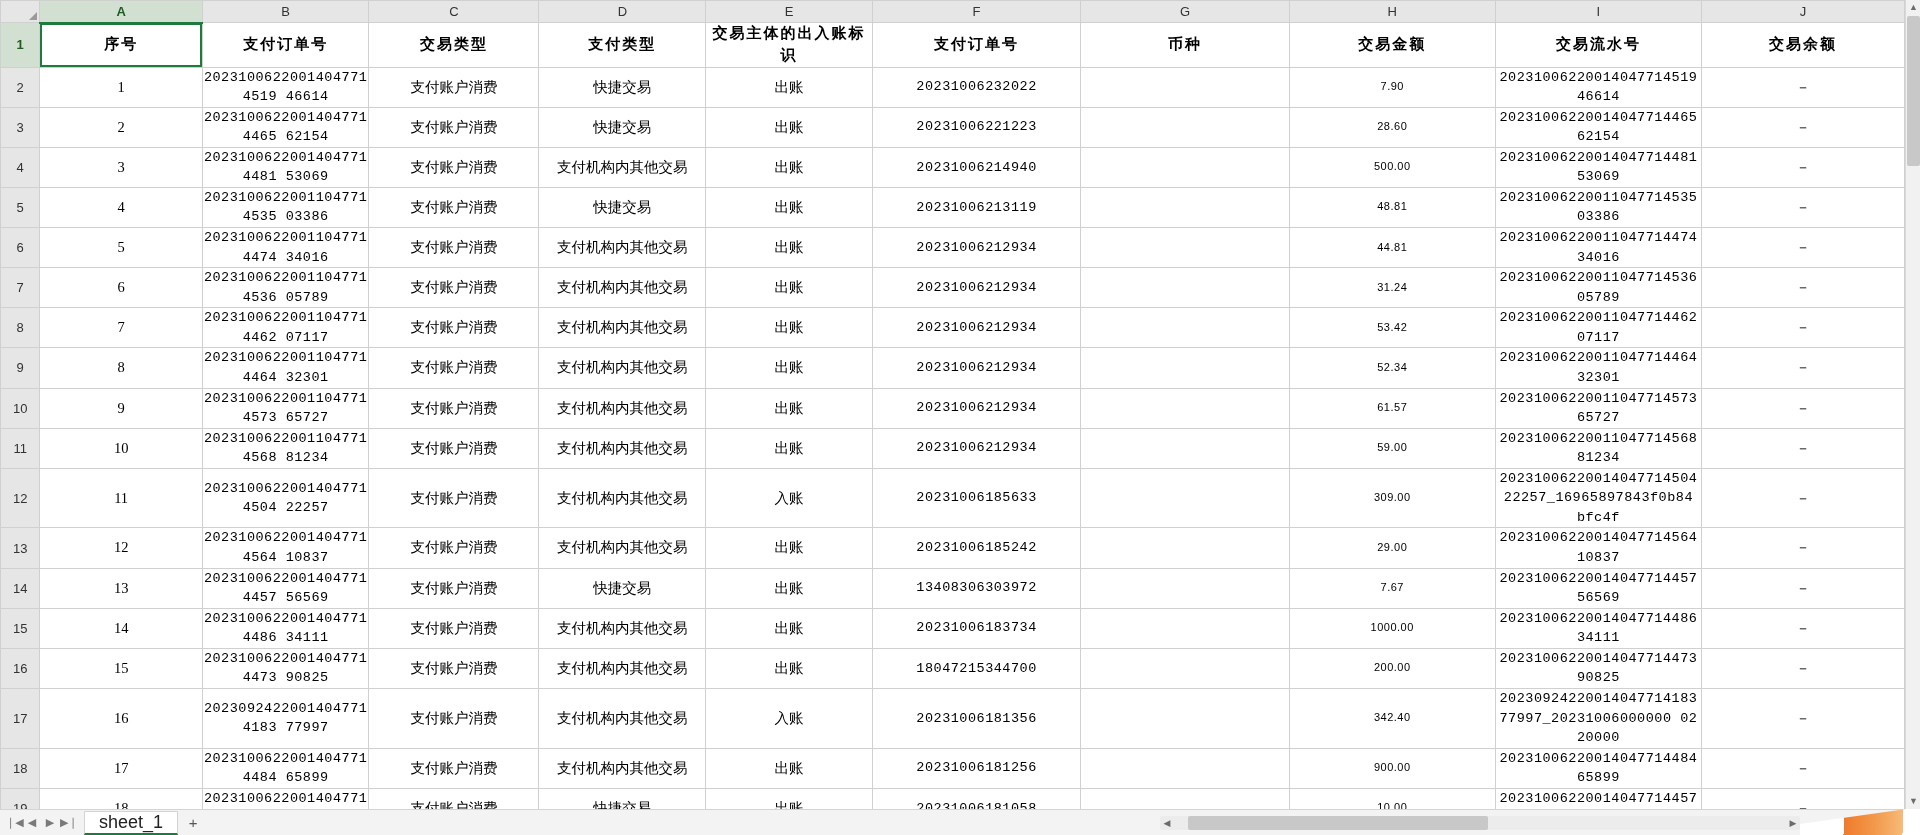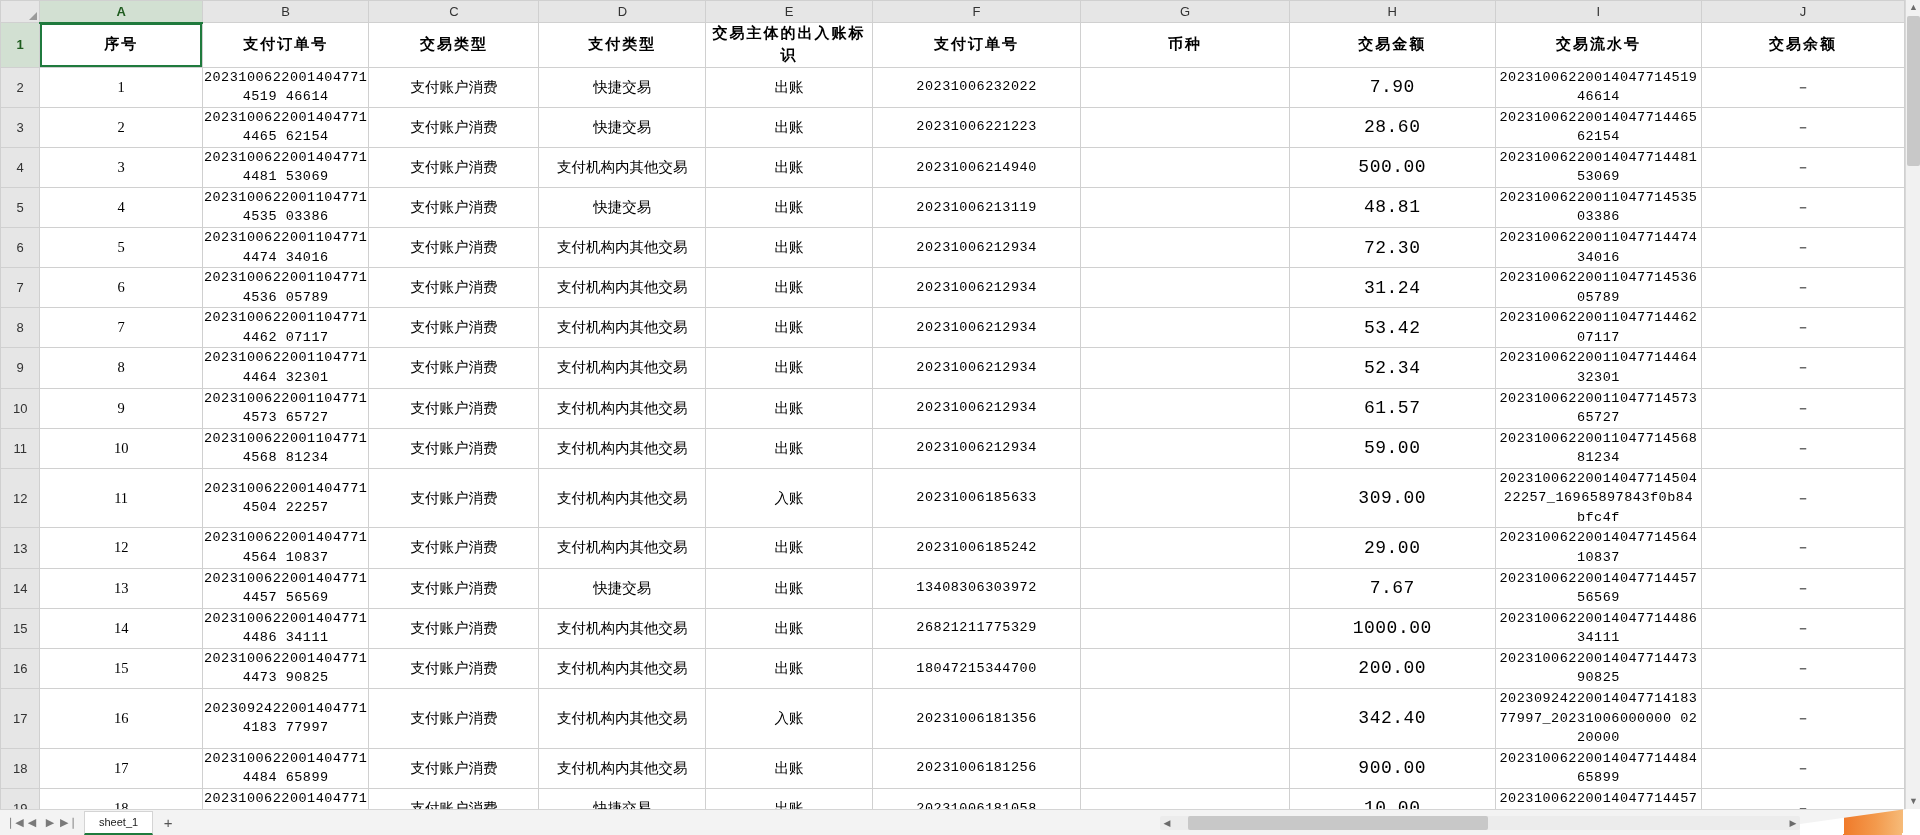--- a/index.html
+++ b/index.html
@@ -91,21 +91,21 @@
     text-align: center;
     font-family: "Liberation Serif", serif;
     font-size: 14.5px;
     color: #000000;
     line-height: 1.45;
     padding: 1px 3px;
     word-break: break-all;
     white-space: normal;
   }
   td.cell.num { font-family: "Liberation Mono", monospace; font-size: 13.5px; letter-spacing: .5px; }
-  td.cell.amount { font-family: Liberation Mono, monospace; font-size: 18px; letter-spacing: .5px;}
+  td.cell.amount { font-family: Liberation Sans, sans-serif; font-size: 11px; letter-spacing: .5px;}
   td.header-cell {
     text-align: center;
     font-family: "Liberation Serif", serif;
     font-weight: bold;
     font-size: 15px;
     letter-spacing: 2px;
     color: #000;
   }
   tr.datarow { height: 29.5px; }
   tr.titlerow { height: 23px; }
@@ -159,21 +159,21 @@
   }
   .navbtns span {
     width: 16px; text-align: center; cursor: default;
   }
   .tab {
     height: 24px;
     padding: 0 14px;
     background: #ffffff;
     border: 1px solid #d4d4d4;
     border-bottom: 2px solid #1f7a3d;
-    font-size: 11px;
+    font-size: 18px;
     color: #222;
     display: flex; align-items: center;
     margin-left: 2px;
   }
   .addtab {
     width: 22px; height: 24px;
     display: flex; align-items: center; justify-content: center;
     color: #555; font-size: 15px;
     margin-left: 4px;
   }
@@ -315,21 +315,21 @@
           </tr>
           <tr class="datarow">
             <td class="rowhead">6</td>
             <td class="cell">5</td>
             <td class="cell num">20231006220011047714474 34016</td>
             <td class="cell">支付账户消费</td>
             <td class="cell">支付机构内其他交易</td>
             <td class="cell">出账</td>
             <td class="cell num">20231006212934</td>
             <td class="cell"></td>
-            <td class="cell amount">72.30</td>
+            <td class="cell amount">44.81</td>
             <td class="cell num">20231006220011047714474 34016</td>
             <td class="cell">－</td>
           </tr>
           <tr class="datarow">
             <td class="rowhead">7</td>
             <td class="cell">6</td>
             <td class="cell num">20231006220011047714536 05789</td>
             <td class="cell">支付账户消费</td>
             <td class="cell">支付机构内其他交易</td>
             <td class="cell">出账</td>
@@ -430,21 +430,21 @@
             <td class="cell num">20231006220014047714457 56569</td>
             <td class="cell">－</td>
           </tr>
           <tr class="datarow">
             <td class="rowhead">15</td>
             <td class="cell">14</td>
             <td class="cell num">20231006220014047714486 34111</td>
             <td class="cell">支付账户消费</td>
             <td class="cell">支付机构内其他交易</td>
             <td class="cell">出账</td>
-            <td class="cell num">26821211775329</td>
+            <td class="cell num">20231006183734</td>
             <td class="cell"></td>
             <td class="cell amount">1000.00</td>
             <td class="cell num">20231006220014047714486 34111</td>
             <td class="cell">－</td>
           </tr>
           <tr class="datarow">
             <td class="rowhead">16</td>
             <td class="cell">15</td>
             <td class="cell num">20231006220014047714473 90825</td>
             <td class="cell">支付账户消费</td>

